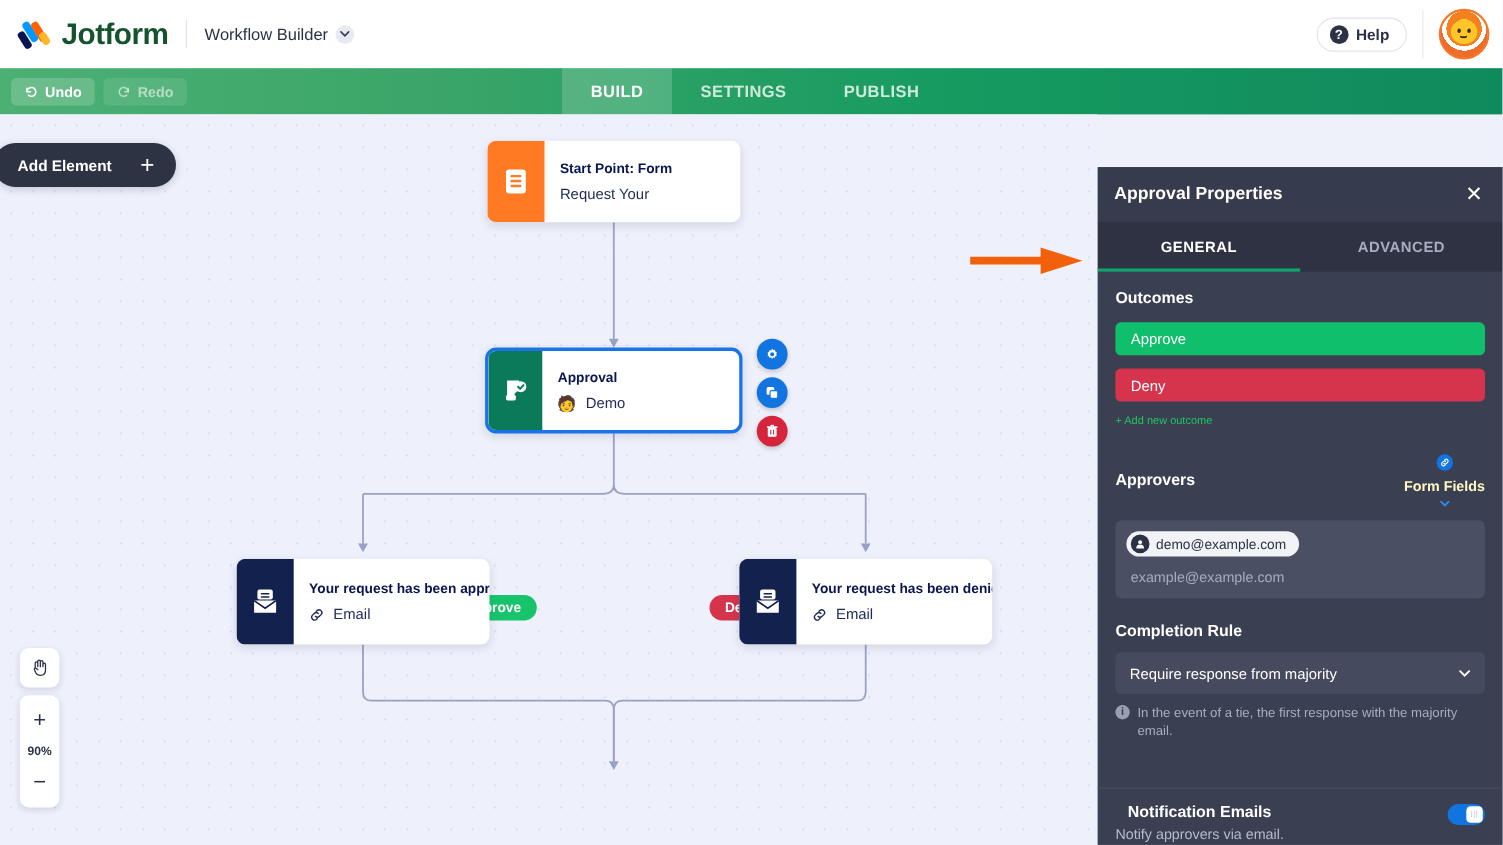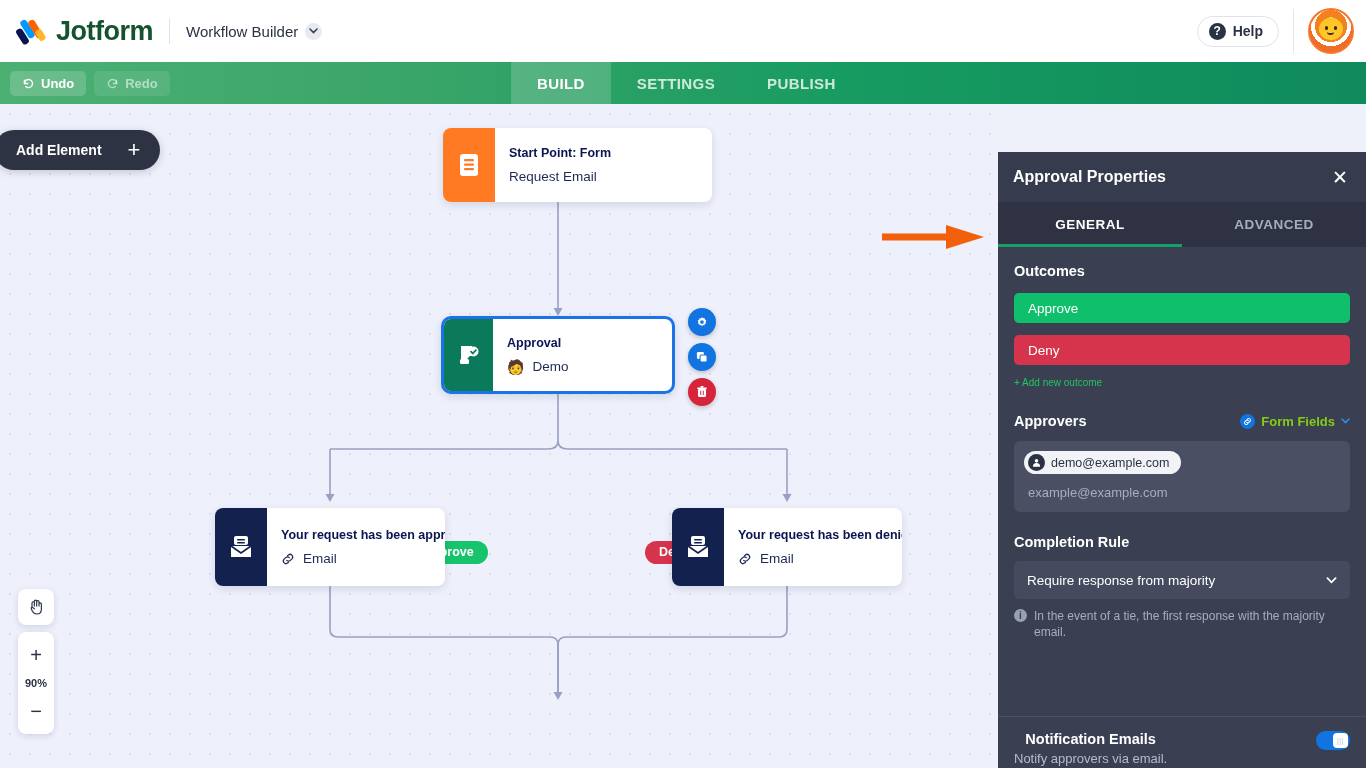--- a/index.html
+++ b/index.html
@@ -120,21 +120,21 @@
     border-radius: 8px; box-shadow: 0 3px 9px rgba(25,35,80,0.13);
     overflow: hidden;
   }
   .node .icon-col {
     width: 52px; display: flex; align-items: center; justify-content: center; flex: 0 0 52px;
   }
   .node .body { padding: 12px 14px; display: flex; flex-direction: column; justify-content: center; gap: 9px; }
   .node .t1 { font-size: 12.5px; font-weight: 700; color: #0a1551; white-space: nowrap; }
   .node .t2 { font-size: 13.5px; color: #1f2a54; display: flex; align-items: center; gap: 8px; white-space: nowrap; }
 
-  #node-start { left: 443px; top: 24px; width: 269px; height: 74px; }
+  #node-start { left: 443px; top: 24px; width: 230px; height: 74px; }
   #node-start .icon-col { background: #ff7a22; }
 
   #node-approval {
     left: 441px; top: 212px; width: 234px; height: 78px;
     border: 3px solid #1a74e8; border-radius: 10px;
   }
   #node-approval .icon-col { background: #0b7a5a; flex: 0 0 49px; width: 49px; }
 
   #node-approved { left: 215px; top: 404px; width: 230px; height: 78px; }
   #node-approved .icon-col { background: #13214e; }
@@ -203,21 +203,21 @@
   .outcomes { margin-top: 14px; }
   .outcome-row {
     height: 30px; border-radius: 5px; display: flex; align-items: center;
     padding: 0 14px; font-size: 13.5px; color: #fff; margin-bottom: 12px; cursor: pointer;
   }
   .outcome-row.approve { background: #0fbf6b; }
   .outcome-row.deny { background: #d6344c; }
   .add-outcome { font-size: 10px; color: #22c55e; cursor: pointer; }
 
   .approvers-head { display: flex; align-items: center; justify-content: space-between; margin-top: 25px; }
-  .form-fields-link { display: flex; align-items: center; gap: 6px; font-size: 13px; color: #84cc16; font-weight: 600; cursor: pointer; }
+  .form-fields-link { display: flex; align-items: center; gap: 6px; font-size: 13px; color: #fef9c3; font-weight: 600; cursor: pointer; flex-direction: column; }
   .ff-circle { width: 15px; height: 15px; border-radius: 50%; background: #1274e0; display: flex; align-items: center; justify-content: center; }
   .approvers-box {
     margin-top: 12px; background: #4a4f63; border-radius: 6px; padding: 10px 10px 12px 10px; min-height: 60px;
   }
   .chip {
     display: inline-flex; align-items: center; gap: 6px; background: #f2f3f7;
     border-radius: 13px; padding: 3px 12px 3px 4px; font-size: 12.5px; color: #2b3245;
   }
   .chip .av { width: 17px; height: 17px; border-radius: 50%; background: #2b3245; display:flex;align-items:center;justify-content:center; }
   .approvers-placeholder { margin-top: 11px; font-size: 13px; color: #a7adc0; padding-left: 4px; }
@@ -348,21 +348,21 @@
       <div class="icon-col">
         <svg width="20" height="24" viewBox="0 0 20 24">
           <rect x="1" y="1" width="18" height="22" rx="3" fill="#fff"></rect>
           <rect x="5" y="6" width="10" height="2.2" rx="1" fill="#ff7a22"></rect>
           <rect x="5" y="10.5" width="10" height="2.2" rx="1" fill="#ff7a22"></rect>
           <rect x="5" y="15" width="10" height="2.2" rx="1" fill="#ff7a22"></rect>
         </svg>
       </div>
       <div class="body">
         <div class="t1">Start Point: Form</div>
-        <div class="t2">Request Email</div>
+        <div class="t2">Request Your</div>
       </div>
     </div>
 
     <div class="node" id="node-approval">
       <div class="icon-col">
         <svg width="22" height="24" viewBox="0 0 22 24">
           <path d="M3 3h11v9.5a5.5 5.5 0 0 0-5 5.5H3z" fill="#fff"></path>
           <rect x="2" y="16" width="9" height="5" rx="1.5" fill="#fff"></rect>
           <circle cx="15.5" cy="8.5" r="5" fill="#fff"></circle>
           <path d="M13 8.6l1.8 1.9 3.1-3.4" stroke="#0b7a5a" stroke-width="1.8" fill="none" stroke-linecap="round" stroke-linejoin="round"></path>

